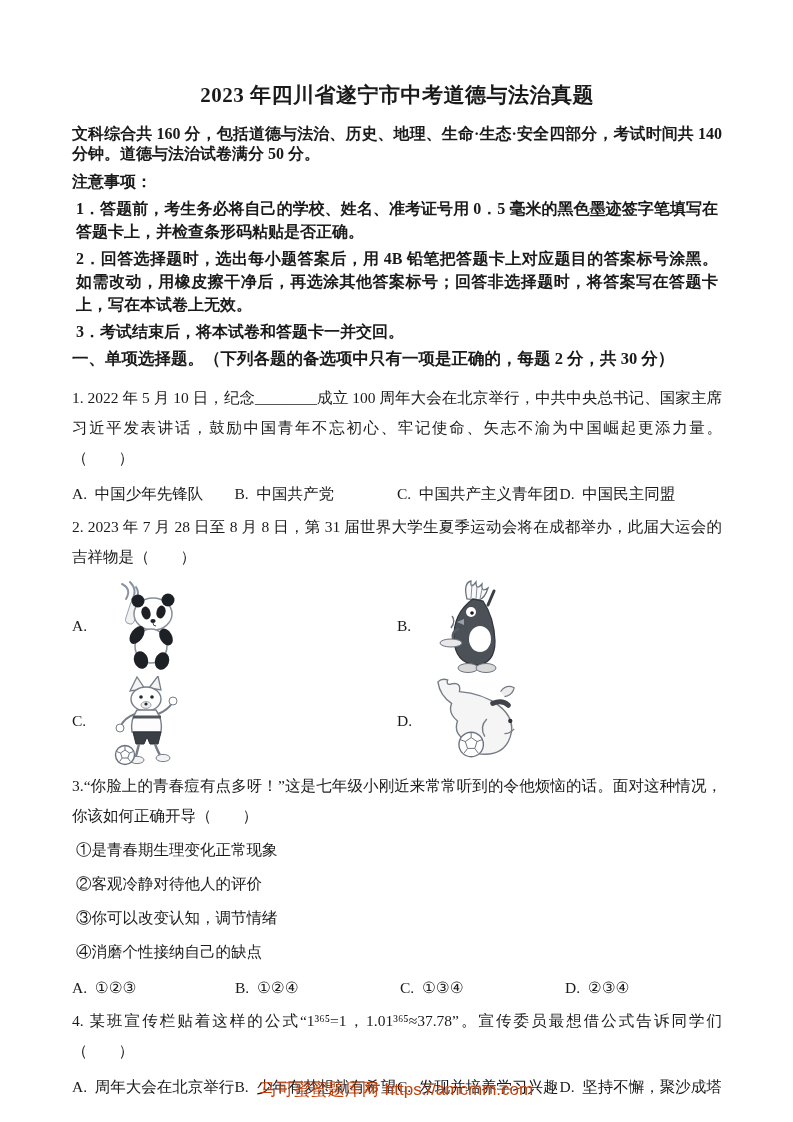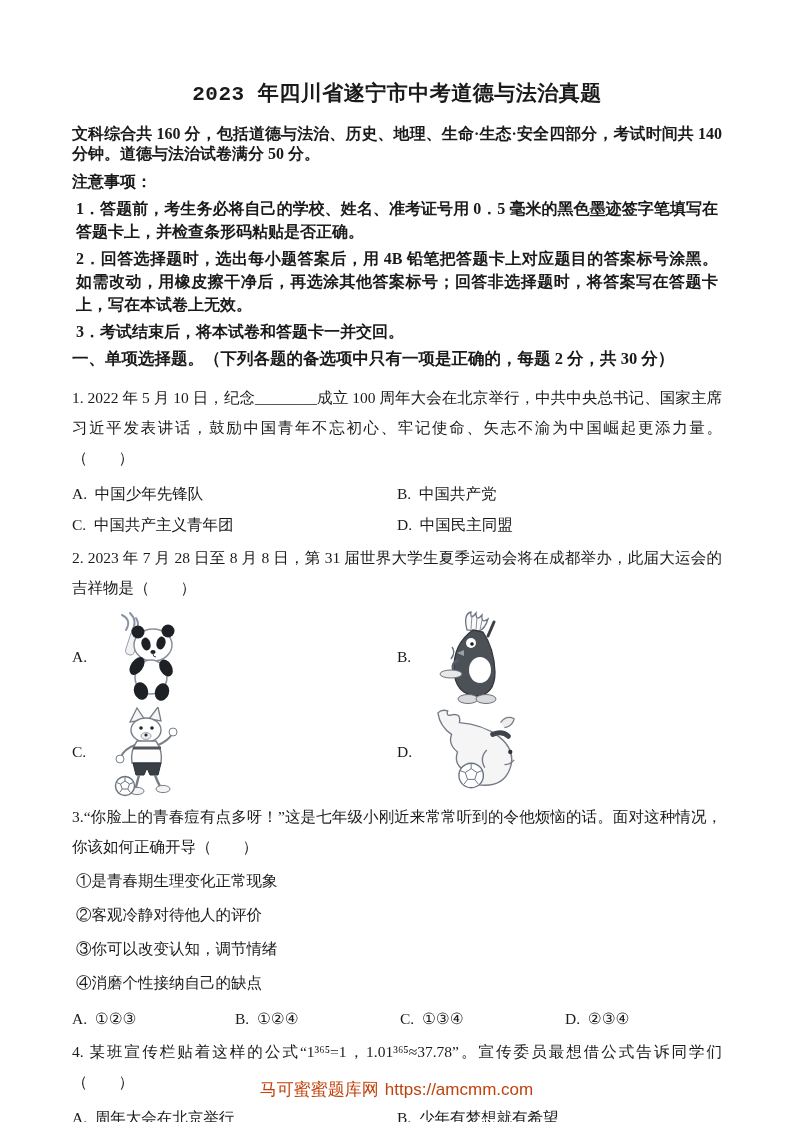--- a/index.html
+++ b/index.html
@@ -9,36 +9,36 @@
     background: #ffffff;
     color: #1a1a1a;
     font-family: "Liberation Serif", "DejaVu Serif", serif;
     position: relative;
     overflow: hidden;
   }
   .page { padding: 82px 71px 0 72px; }
 
   .title {
     font-size: 21px; font-weight: 700; text-align: center;
-    line-height: 26px; margin: 0 0 16px 0; letter-spacing: .5px; font-family: Liberation Mono, monospace;
+    line-height: 26px; margin: 0 0 16px 0; letter-spacing: .5px;
   }
   .meta {
     font-weight: 700; font-size: 16px; line-height: 20px;
     text-align: justify; margin: 0;
   }
   .notes-heading { font-weight: 700; font-size: 16px; line-height: 23px; margin: 6px 0 0 0; }
   .note { font-weight: 700; font-size: 16px; line-height: 23px; text-align: justify; margin: 4px; }
   .section-heading { font-weight: 700; font-size: 16.5px; line-height: 23px; margin: 4px 0 0 0; }
 
   .stem { font-size: 15.5px; line-height: 30px; text-align: justify; margin: 13px 0 0 0; }
   .stem.tight { margin-top: 3px; }
   .statement { font-size: 15.5px; line-height: 30px; margin: 4px; }
 
   .opts-grid { display: grid; font-size: 15.5px; line-height: 31px; margin-top: 5px; }
-  .cols2 { grid-template-columns: 1fr 1fr; }
+  .cols2 { grid-template-columns: 1fr 1fr 1fr 1fr; }
   .cols4 { grid-template-columns: 163px 165px 165px 1fr; }
   .opt-text { margin-left: .5em; }
 
   .mascot-grid { display: grid; grid-template-columns: 1fr 1fr; margin-top: 6px; }
   .mascot-cell { display: flex; align-items: center; height: 96px; font-size: 15.5px; }
   .mascot-cell.short { height: 94px; }
   .m-label { width: 30px; flex: 0 0 30px; }
   .mascot-cell svg { margin-left: 4px; }
 
   .footer {

